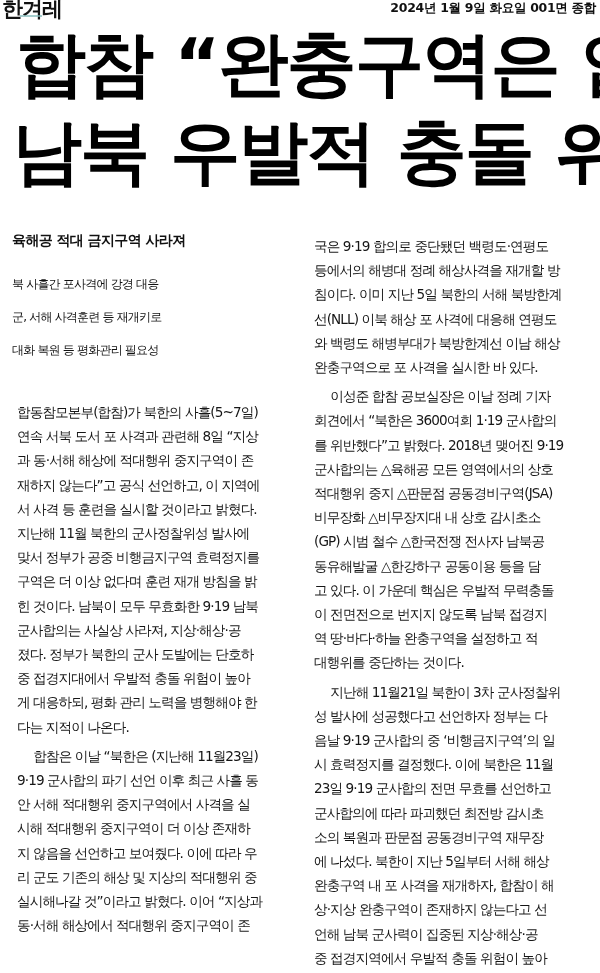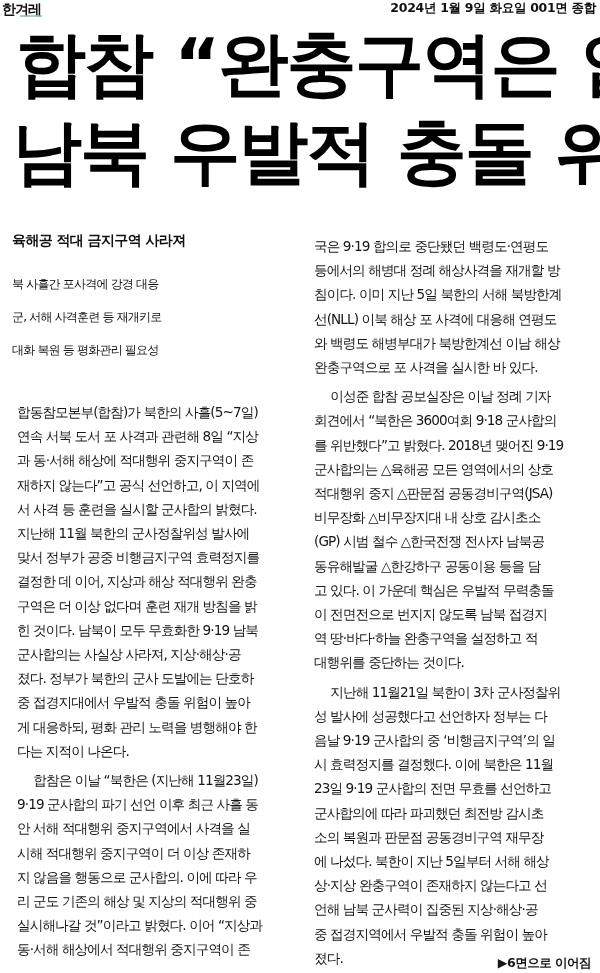--- a/index.html
+++ b/index.html
@@ -20,21 +20,21 @@
       left: 0; top: 0;
       width: 600px;
       height: 26px;
     }
     .logo {
       position: absolute;
       left: 2px;
       top: 0px;
       font-family: "DejaVu Sans", sans-serif;
       font-weight: bold;
-      font-size: 14px;
+      font-size: 21px;
       letter-spacing: -1px;
       color: #111;
       line-height: 18px;
     }
     .logo-sub {
       position: absolute;
       left: 20px;
       top: 15px;
       width: 22px;
       height: 2px;
@@ -128,77 +128,77 @@
     <div>북 사흘간 포사격에 강경 대응</div>
     <div>군, 서해 사격훈련 등 재개키로</div>
     <div>대화 복원 등 평화관리 필요성</div>
   </div>
 
   <div class="para">
     <span class="line">합동참모본부(합참)가 북한의 사흘(5~7일)</span>
     <span class="line">연속 서북 도서 포 사격과 관련해 8일 “지상</span>
     <span class="line">과 동·서해 해상에 적대행위 중지구역이 존</span>
     <span class="line">재하지 않는다”고 공식 선언하고, 이 지역에</span>
-    <span class="line">서 사격 등 훈련을 실시할 군사합의 밝혔다.</span>
+    <span class="line">서 사격 등 훈련을 실시할 것이라고 밝혔다.</span>
     <span class="line">지난해 11월 북한의 군사정찰위성 발사에</span>
     <span class="line">맞서 정부가 공중 비행금지구역 효력정지를</span>
-    <span class="line">결정한 데 이어, 지상과 해상 적대행위 완충</span>
     <span class="line">구역은 더 이상 없다며 훈련 재개 방침을 밝</span>
     <span class="line">힌 것이다. 남북이 모두 무효화한 9·19 남북</span>
     <span class="line">군사합의는 사실상 사라져, 지상·해상·공</span>
     <span class="line">졌다. 정부가 북한의 군사 도발에는 단호하</span>
     <span class="line">중 접경지대에서 우발적 충돌 위험이 높아</span>
     <span class="line">게 대응하되, 평화 관리 노력을 병행해야 한</span>
     <span class="line">다는 지적이 나온다.</span>
   </div>
   <div class="para">
     <span class="line" style="padding-left:1.2em">합참은 이날 “북한은 (지난해 11월23일)</span>
     <span class="line">9·19 군사합의 파기 선언 이후 최근 사흘 동</span>
     <span class="line">안 서해 적대행위 중지구역에서 사격을 실</span>
     <span class="line">시해 적대행위 중지구역이 더 이상 존재하</span>
-    <span class="line">지 않음을 행동으로 군사합의. 이에 따라 우</span>
+    <span class="line">지 않음을 선언하고 보여줬다. 이에 따라 우</span>
     <span class="line">리 군도 기존의 해상 및 지상의 적대행위 중</span>
     <span class="line">실시해나갈 것”이라고 밝혔다. 이어 “지상과</span>
     <span class="line">동·서해 해상에서 적대행위 중지구역이 존</span>
 
   </div>
 </div>
 
 <div class="col right">
   <div class="para">
     <span class="line">국은 9·19 합의로 중단됐던 백령도·연평도</span>
     <span class="line">등에서의 해병대 정례 해상사격을 재개할 방</span>
     <span class="line">침이다. 이미 지난 5일 북한의 서해 북방한계</span>
     <span class="line">선(NLL) 이북 해상 포 사격에 대응해 연평도</span>
     <span class="line">와 백령도 해병부대가 북방한계선 이남 해상</span>
     <span class="line">완충구역으로 포 사격을 실시한 바 있다.</span>
   </div>
   <div class="para">
     <span class="line" style="padding-left:1.2em">이성준 합참 공보실장은 이날 정례 기자</span>
-    <span class="line">회견에서 “북한은 3600여회 9·18 군사합의</span>
+    <span class="line">회견에서 “북한은 3600여회 1·19 군사합의</span>
     <span class="line">를 위반했다”고 밝혔다. 2018년 맺어진 9·19</span>
     <span class="line">군사합의는 △육해공 모든 영역에서의 상호</span>
     <span class="line">적대행위 중지 △판문점 공동경비구역(JSA)</span>
     <span class="line">비무장화 △비무장지대 내 상호 감시초소</span>
     <span class="line">(GP) 시범 철수 △한국전쟁 전사자 남북공</span>
     <span class="line">동유해발굴 △한강하구 공동이용 등을 담</span>
     <span class="line">고 있다. 이 가운데 핵심은 우발적 무력충돌</span>
     <span class="line">이 전면전으로 번지지 않도록 남북 접경지</span>
     <span class="line">역 땅·바다·하늘 완충구역을 설정하고 적</span>
     <span class="line">대행위를 중단하는 것이다.</span>
   </div>
   <div class="para">
     <span class="line" style="padding-left:1.2em">지난해 11월21일 북한이 3차 군사정찰위</span>
     <span class="line">성 발사에 성공했다고 선언하자 정부는 다</span>
     <span class="line">음날 9·19 군사합의 중 ‘비행금지구역’의 일</span>
     <span class="line">시 효력정지를 결정했다. 이에 북한은 11월</span>
     <span class="line">23일 9·19 군사합의 전면 무효를 선언하고</span>
     <span class="line">군사합의에 따라 파괴했던 최전방 감시초</span>
     <span class="line">소의 복원과 판문점 공동경비구역 재무장</span>
     <span class="line">에 나섰다. 북한이 지난 5일부터 서해 해상</span>
+    <span class="line">완충구역 내 포 사격을 재개하자, 합참이 해</span>
     <span class="line">상·지상 완충구역이 존재하지 않는다고 선</span>
     <span class="line">언해 남북 군사력이 집중된 지상·해상·공</span>
     <span class="line">중 접경지역에서 우발적 충돌 위험이 높아</span>
     <span class="line">졌다.</span>
   </div>
   <div class="cont">▶6면으로 이어짐</div>
 
 </div>
 
 </body></html>

